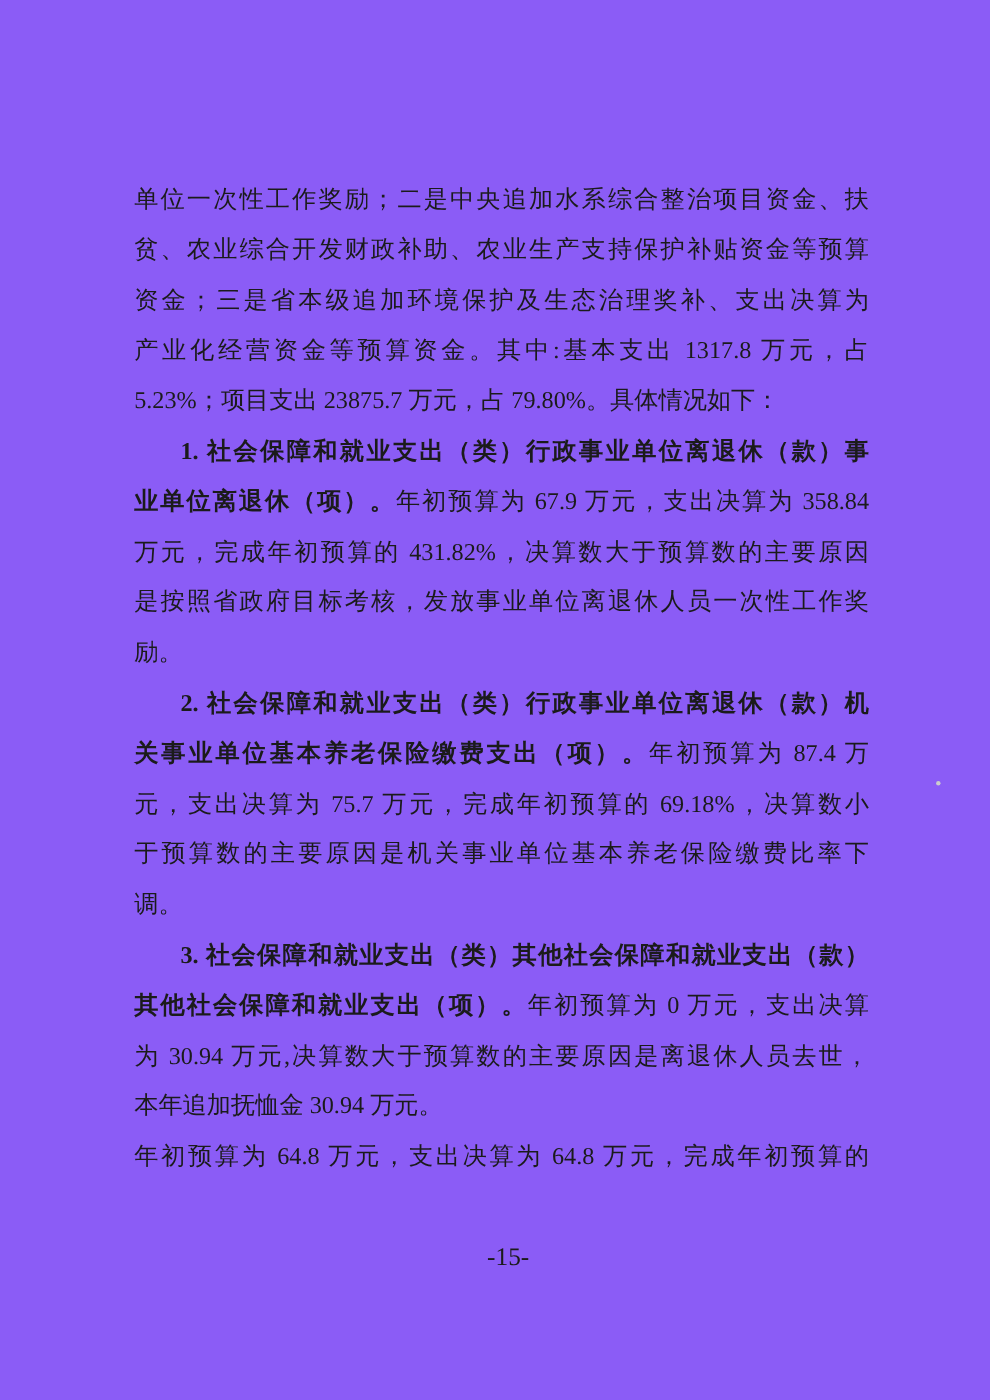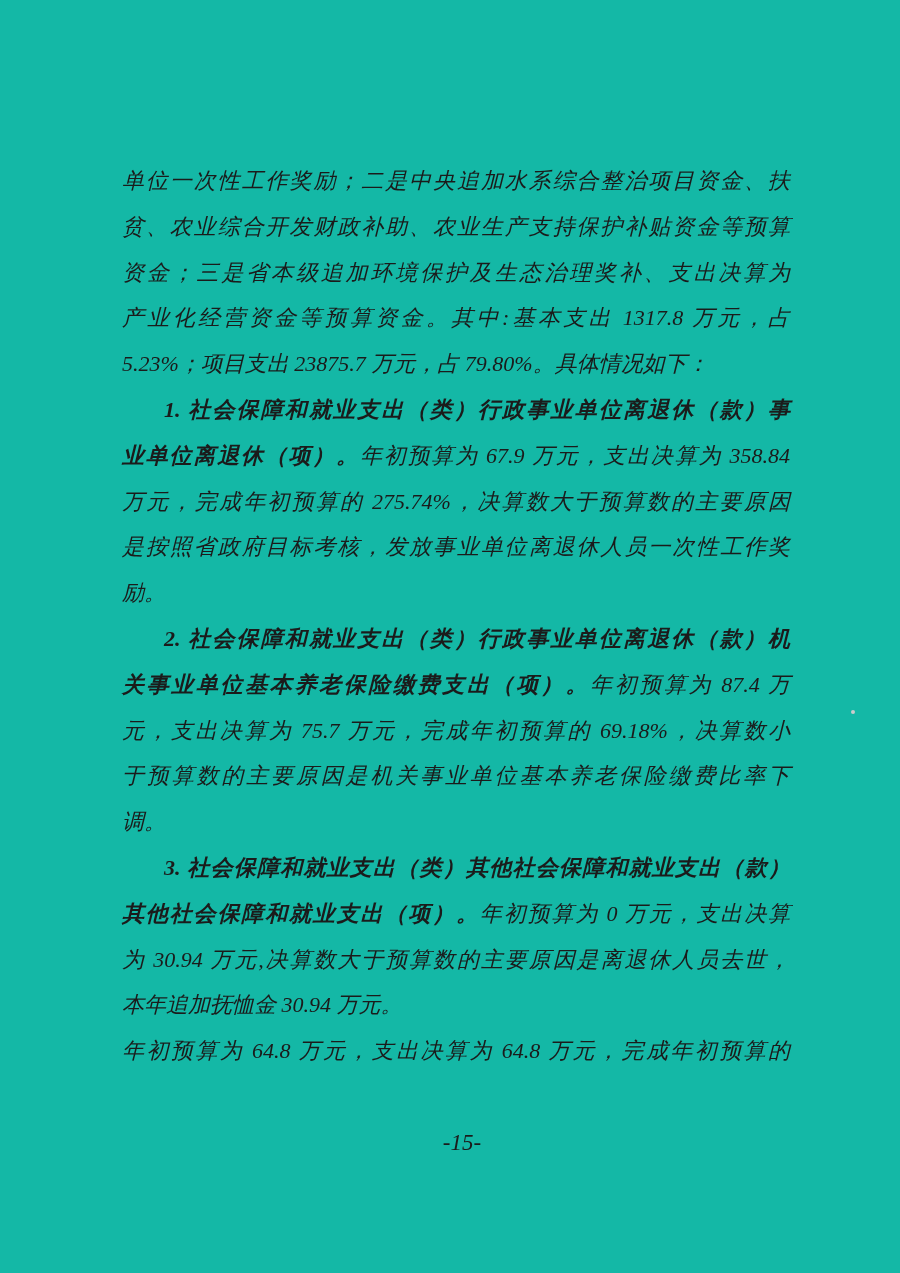--- a/index.html
+++ b/index.html
@@ -10,22 +10,21 @@
     width: 900px;
     height: 1273px;
     position: relative;
     background: #ffffff;
     font-family: "Liberation Serif", "DejaVu Serif", serif;
     overflow: hidden;
   }
   .page {
     position: absolute;
     inset: 0;
-    background: #14b8a6;
-    font-style: italic;
+    background: #8b5cf6;
   }
   .text-block {
     position: absolute;
     left: 122px;
     top: 158px;
     width: 668px;
   }
   .line {
     height: 45.8px;
     line-height: 45.8px;
@@ -68,21 +67,21 @@
 
 <div class="page">
   <div class="text-block">
       <div class="line fill"><span class="reg">单位一次性工作奖励；二是中央追加水系综合整治项目资金、扶</span></div>
       <div class="line fill"><span class="reg">贫、农业综合开发财政补助、农业生产支持保护补贴资金等预算</span></div>
       <div class="line fill"><span class="reg">资金；三是省本级追加环境保护及生态治理奖补、支出决算为</span></div>
       <div class="line fill"><span class="reg">产业化经营资金等预算资金。其中:基本支出 1317.8 万元，占</span></div>
       <div class="line"><span class="reg">5.23%；项目支出 23875.7 万元，占 79.80%。具体情况如下：</span></div>
       <div class="line fill" style="padding-left: 42px;"><span class="bold">1. 社会保障和就业支出（类）行政事业单位离退休（款）事</span></div>
       <div class="line fill"><span class="bold">业单位离退休（项）。</span><span class="reg">年初预算为 67.9 万元，支出决算为 358.84</span></div>
-      <div class="line fill"><span class="reg">万元，完成年初预算的 275.74%，决算数大于预算数的主要原因</span></div>
+      <div class="line fill"><span class="reg">万元，完成年初预算的 431.82%，决算数大于预算数的主要原因</span></div>
       <div class="line fill"><span class="reg">是按照省政府目标考核，发放事业单位离退休人员一次性工作奖</span></div>
       <div class="line"><span class="reg">励。</span></div>
       <div class="line fill" style="padding-left: 42px;"><span class="bold">2. 社会保障和就业支出（类）行政事业单位离退休（款）机</span></div>
       <div class="line fill"><span class="bold">关事业单位基本养老保险缴费支出（项）。</span><span class="reg">年初预算为 87.4 万</span></div>
       <div class="line fill"><span class="reg">元，支出决算为 75.7 万元，完成年初预算的 69.18%，决算数小</span></div>
       <div class="line fill"><span class="reg">于预算数的主要原因是机关事业单位基本养老保险缴费比率下</span></div>
       <div class="line"><span class="reg">调。</span></div>
       <div class="line fill" style="padding-left: 42px;"><span class="bold">3. 社会保障和就业支出（类）其他社会保障和就业支出（款）</span></div>
       <div class="line fill"><span class="bold">其他社会保障和就业支出（项）。</span><span class="reg">年初预算为 0 万元，支出决算</span></div>
       <div class="line fill"><span class="reg">为 30.94 万元,决算数大于预算数的主要原因是离退休人员去世，</span></div>

